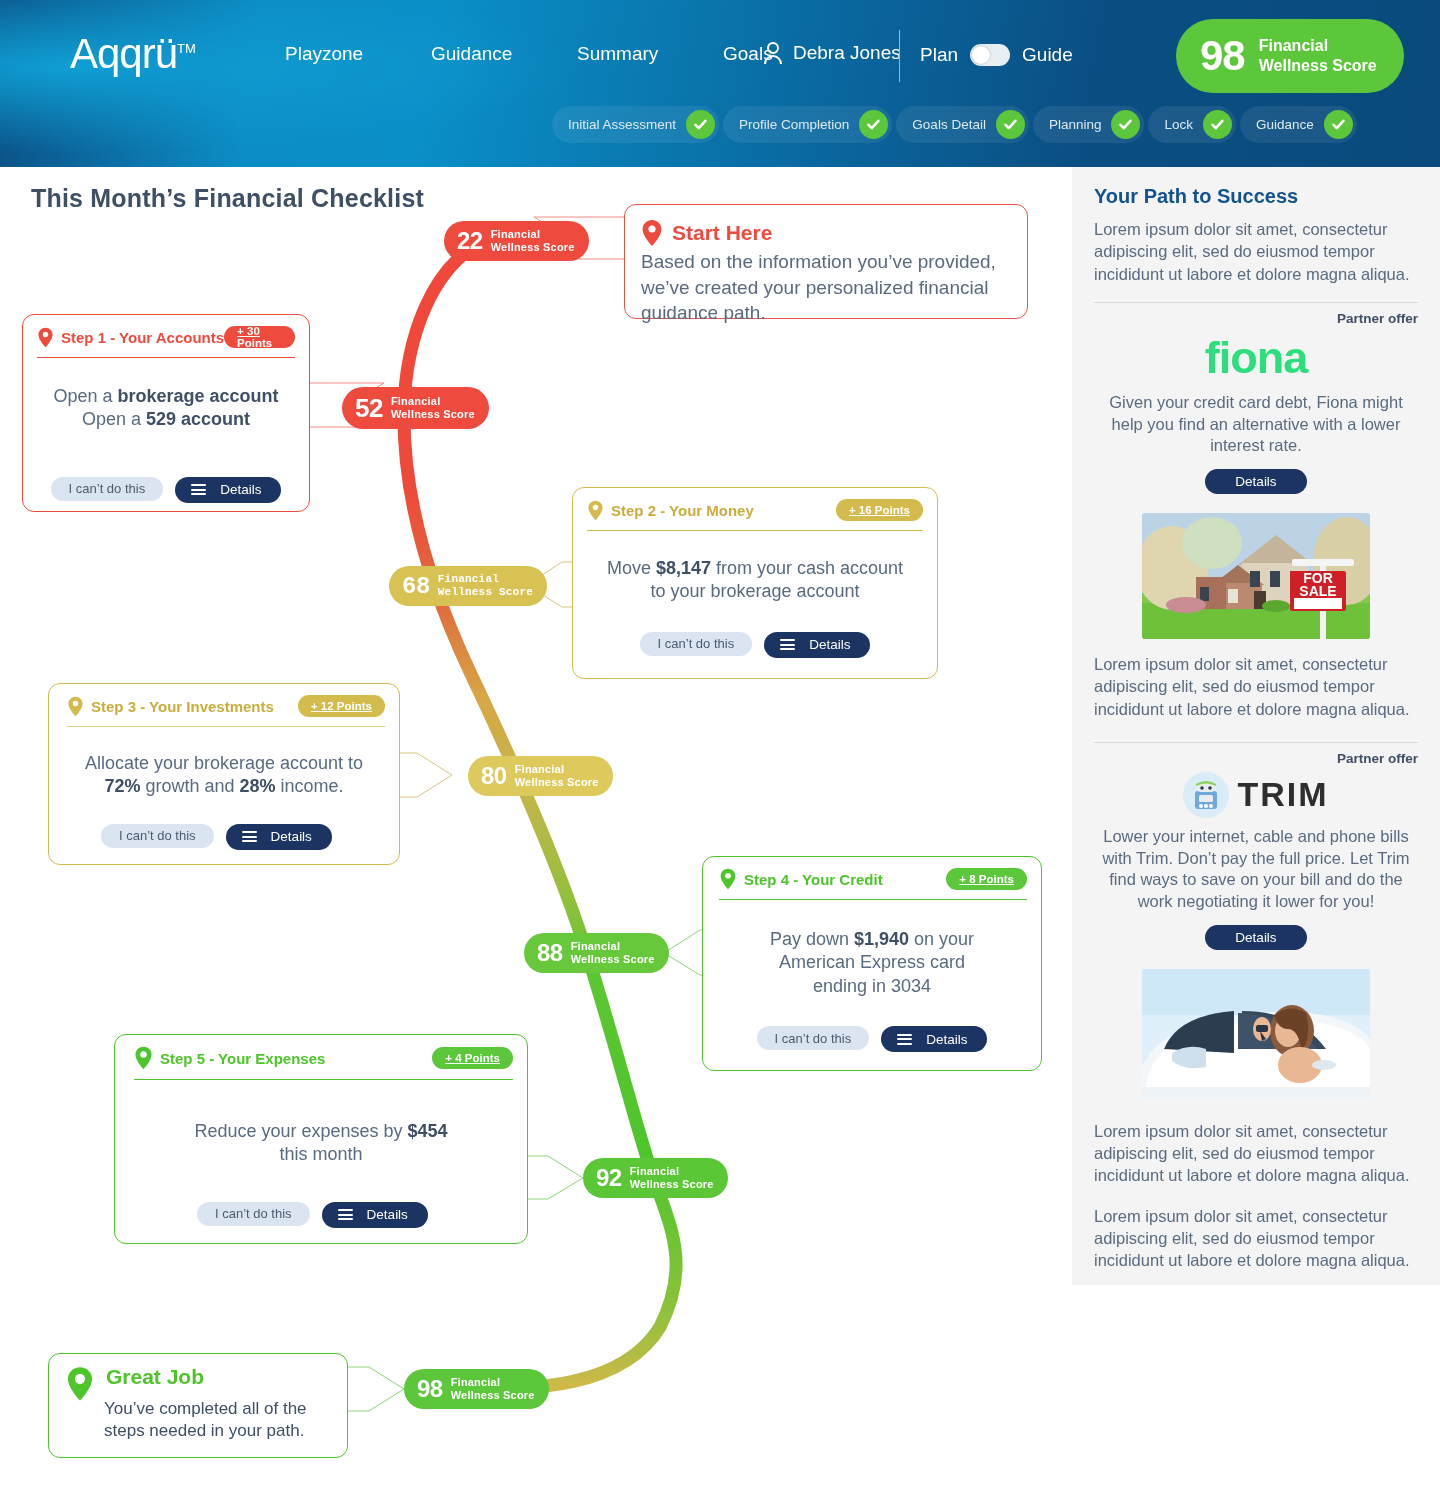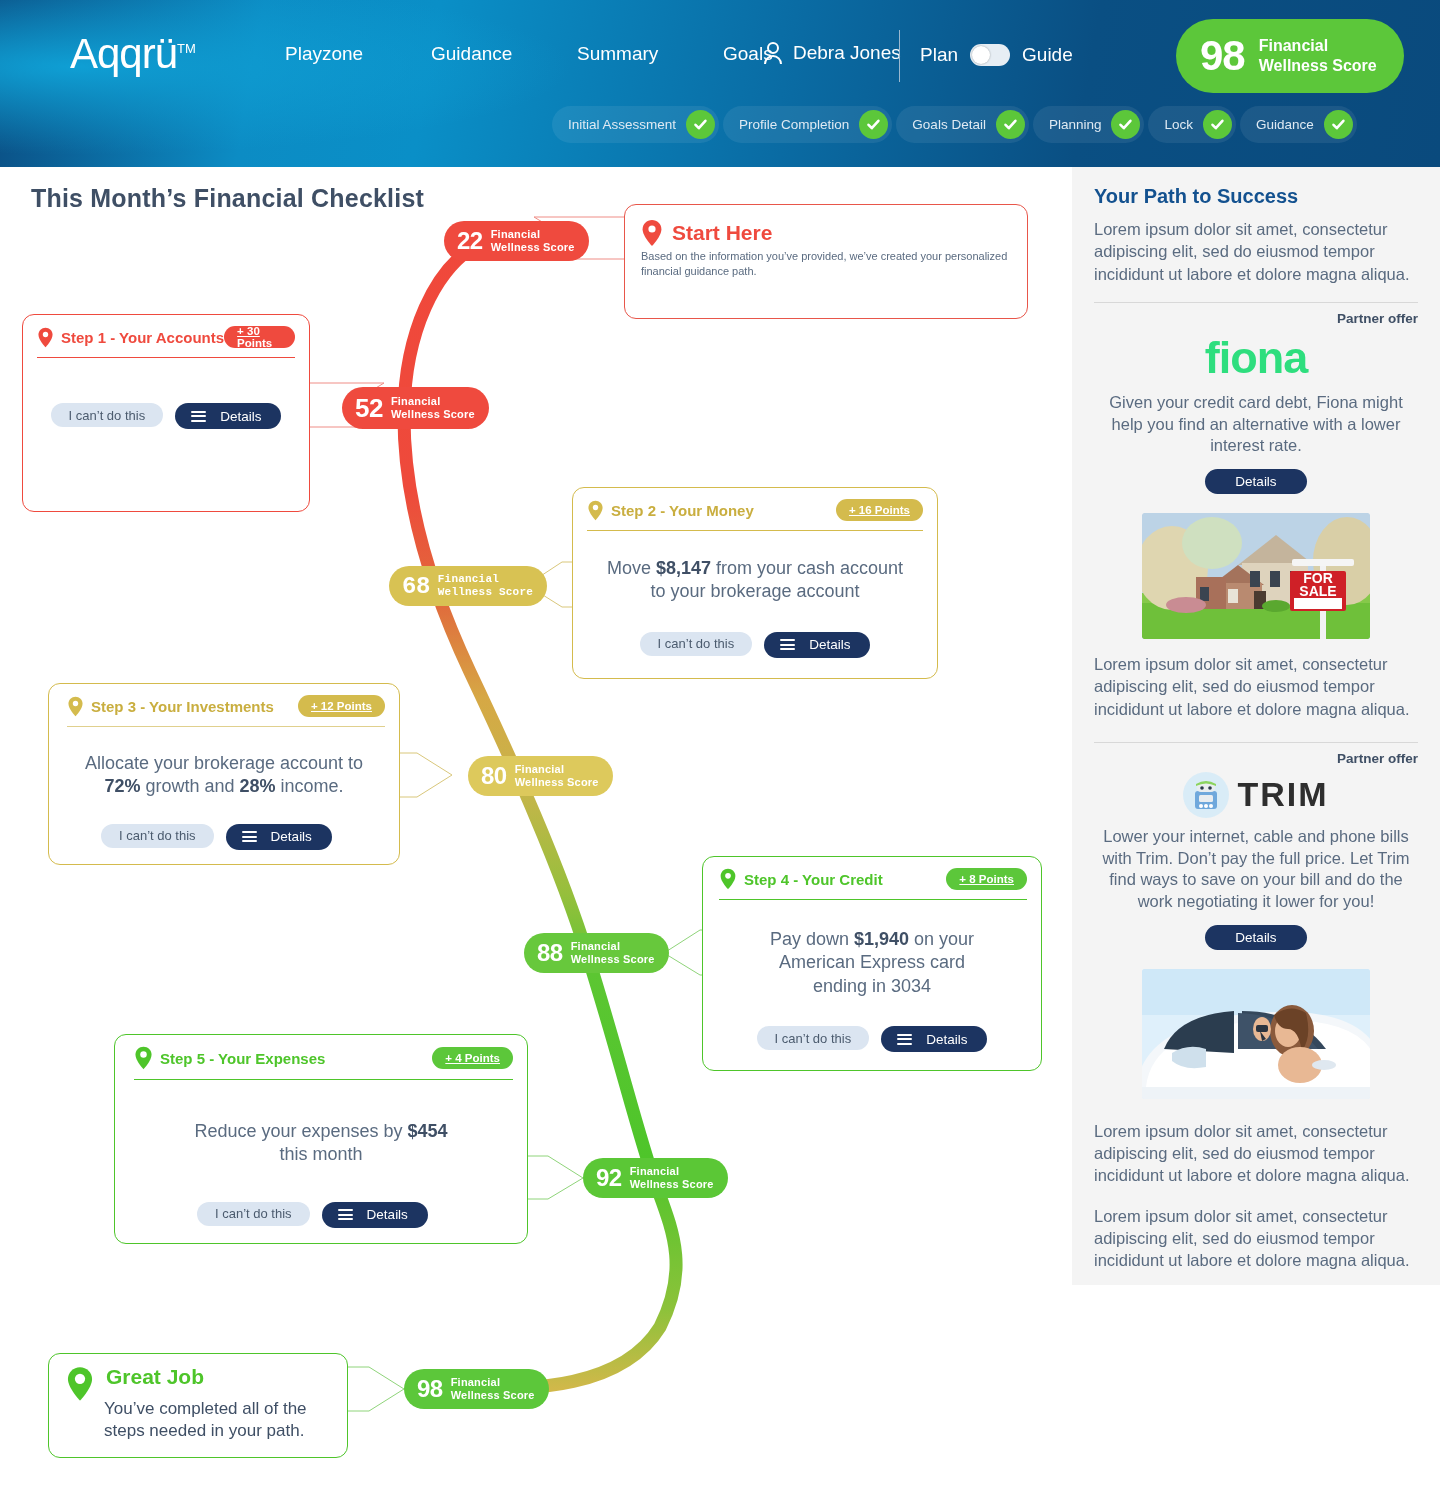--- a/index.html
+++ b/index.html
@@ -112,21 +112,21 @@
   .burger { display:flex; flex-direction: column; gap:2.5px; }
   .burger i { display:block; width: 15px; height: 2px; background:#fff; border-radius:1px; }
 
   
   .start-card {
     position: absolute; left: 624px; top: 204px; width: 404px; height: 115px;
     background: #fff; border: 1px solid #e8564a; border-radius: 12px; padding: 14px 16px 0 16px;
   }
   .start-head { display: flex; align-items: center; gap: 9px; }
   .start-head .t { color: #ef4a3e; font-size: 21px; font-weight: bold; }
-  .start-body { color: #5a6b80; font-size: 11px; line-height: 1.35; margin-top: 2px; }
+  .start-body { color: #5a6b80; font-size: 19px; line-height: 1.35; margin-top: 2px; }
 
   
   .great-card {
     position: absolute; left: 48px; top: 1353px; width: 300px; height: 105px;
     background: #fff; border: 1px solid #4ec52a; border-radius: 12px;
   }
   .great-head { display:flex; align-items:flex-start; gap: 11px; padding: 12px 14px 0 16px; }
   .great-head .t { color: #4ec52a; font-size: 21px; font-weight: bold; line-height: 1.05; }
   .great-body { color: #3f4f65; font-size: 17px; line-height: 1.3; padding: 0 14px 0 55px; margin-top: -4px; }
 
@@ -329,20 +329,24 @@
   <div class="card" style="left:22px; top:314px; width:288px; height:198px; border-color:#ef4a3e;">
     <div class="card-head">
       <svg class="pin" width="17" height="21" viewBox="0 0 22 28">
         <path d="M11 1 C5.8 1 1.6 5.1 1.6 10.2 C1.6 17.2 11 27 11 27 C11 27 20.4 17.2 20.4 10.2 C20.4 5.1 16.2 1 11 1 Z" fill="#ef4a3e"></path>
         <circle cx="11" cy="10" r="3.6" fill="#fff"></circle>
       </svg>
       <span class="title" style="color:#ef4a3e">Step 1 - Your Accounts</span>
       <span class="points" style="background:#ef4a3e">+ 30 Points</span>
     </div>
     <div class="rule" style="background:#ef4a3e"></div>
+    <div class="card-body" style="margin-top:27px;">
+      <div><span>Open a </span><b>brokerage account</b></div>
+      <div><span>Open a </span><b>529 account</b></div>
+    </div>
     <div class="card-actions" style="margin-top:45px;">
       <button class="btn-cant">I can’t do this</button>
       <button class="btn-details">
         <span class="burger">
             <i></i>
             <i></i>
             <i></i>
           </span>
         <span>Details</span>
       </button>

